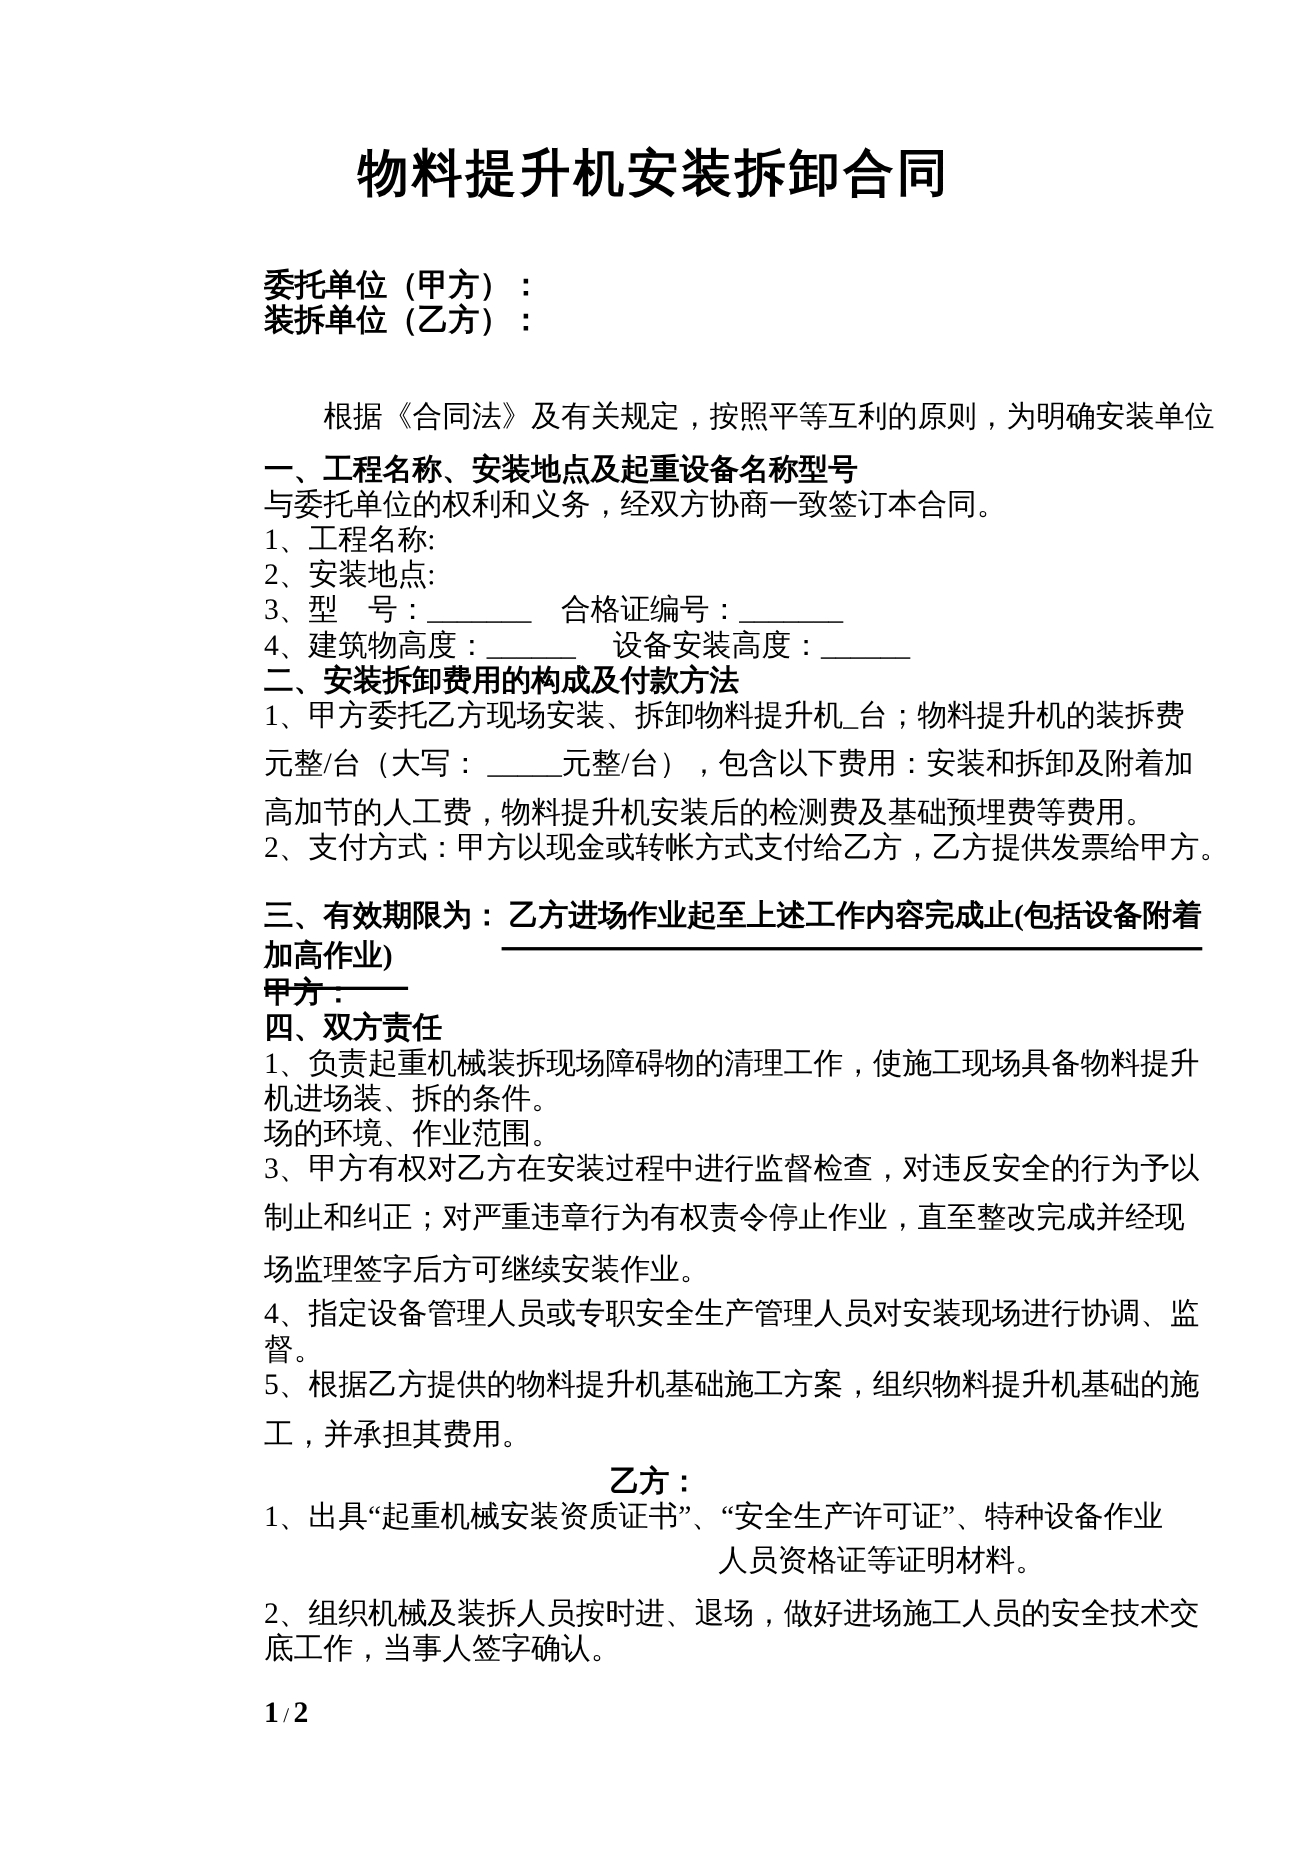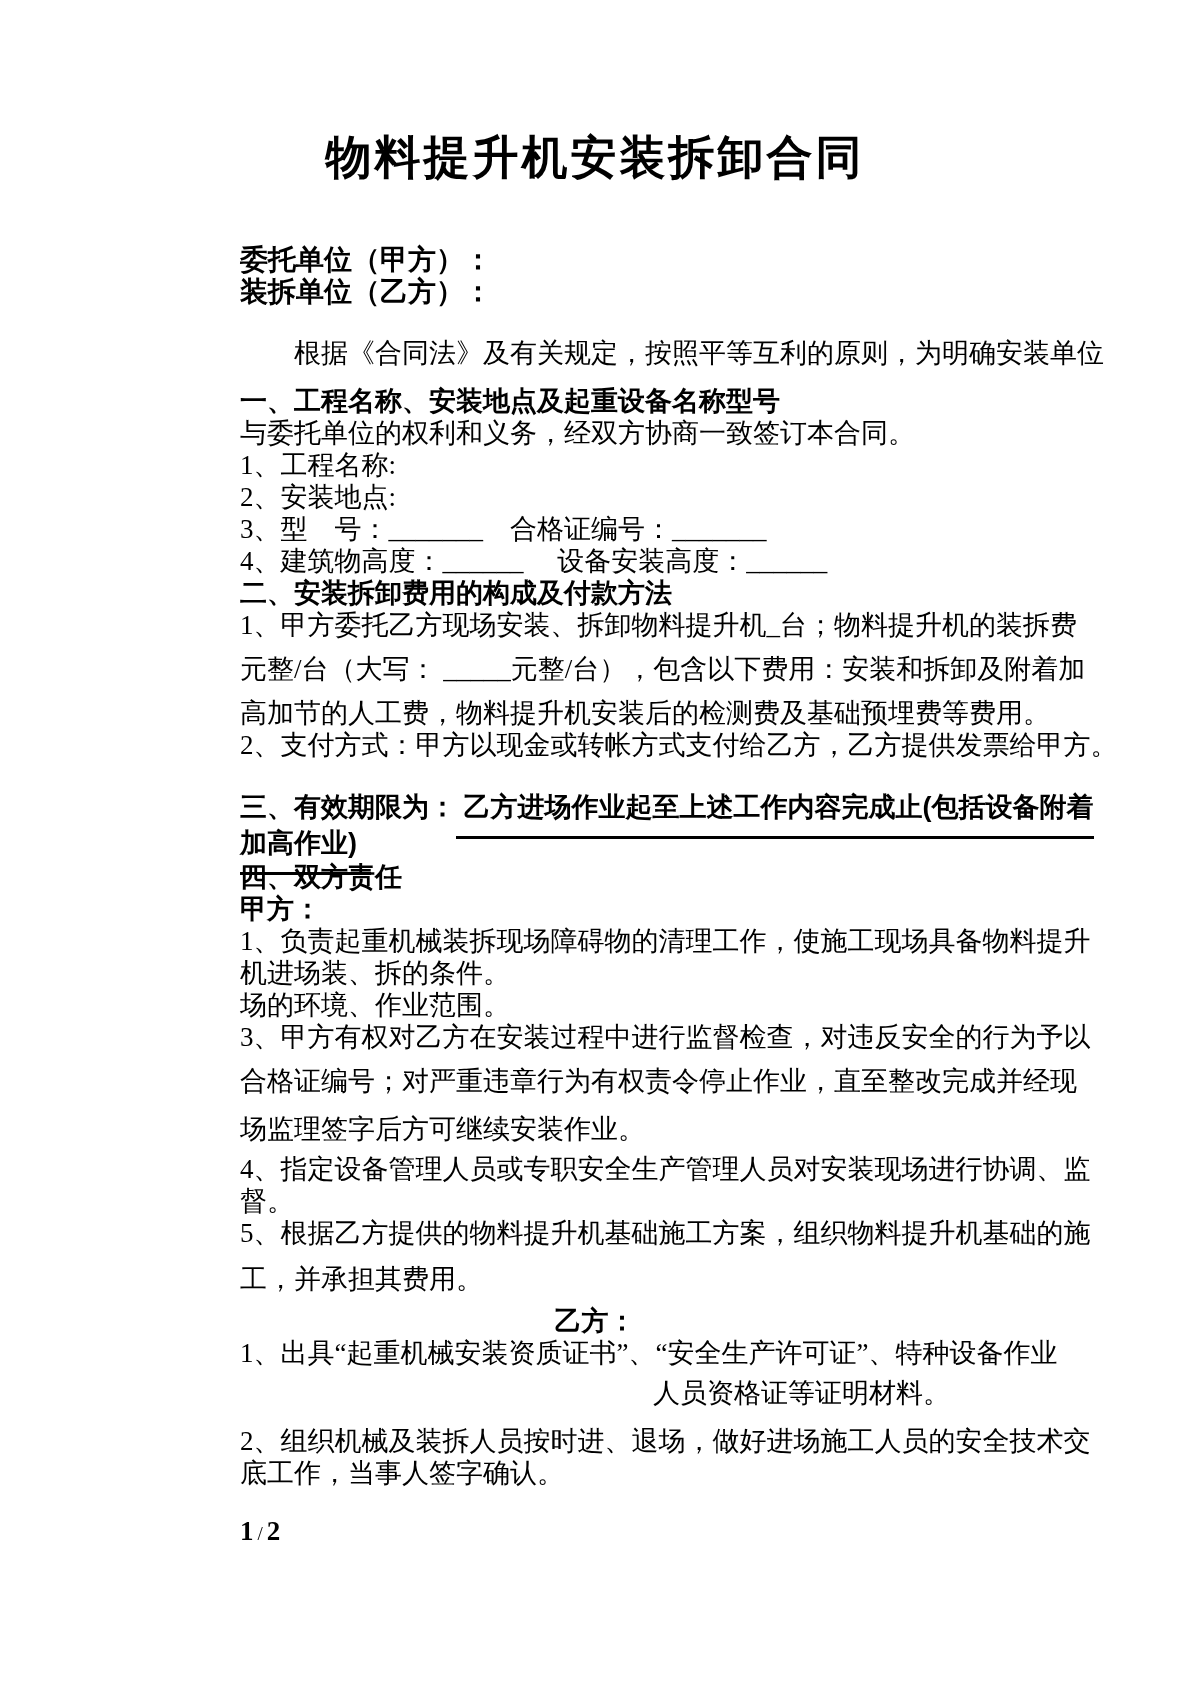--- a/index.html
+++ b/index.html
@@ -23,26 +23,26 @@
     line-height: 56px;
     margin: 0 0 58px 0;
     font-family: "Liberation Serif", "DejaVu Serif", serif;
   }
   .line {
     font-size: 27px;
     line-height: 32px;
     white-space: nowrap;
   }
   .hei {
-    font-family: Liberation Sans, sans-serif;
+    font-family: Liberation Serif, serif;
     font-weight: bold;
   }
   .party { font-size: 28px; }
   .indent { text-indent: 2em; }
-  .mt38 { margin-top: 29px; }
+  .mt38 { margin-top: 54px; }
   .mt28 { margin-top: 28px; }
   .mt16 { margin-top: 16px; }
   .mt14 { margin-top: 14px; }
   .mt12 { margin-top: 12px; }
   .mt10 { margin-top: 10px; text-align: center; }
   .mt8  { margin-top: 8px; text-align: right; }
   .s3line { line-height: 36px; }
   .u {
     border-bottom: 3px solid #000;
     padding-bottom: 14px;
@@ -86,27 +86,27 @@
   <div class="line mt12">高加节的人工费，物料提升机安装后的检测费及基础预埋费等费用。</div>
   <div class="line">2、支付方式：甲方以现金或转帐方式支付给乙方，乙方提供发票给甲方。</div>
 
   <div class="line hei s3line mt28">
     <span>三、有效期限为：</span><span class="u"> 乙方进场作业起至上述工作内容完成止(包括设备附着</span>
   </div>
   <div class="line hei s3line">
     <span class="u u-tail">加高作业)</span>
   </div>
 
+  <div class="line hei">甲方：</div>
   <div class="line hei">四、双方责任</div>
-  <div class="line hei">甲方：</div>
   <div class="line">1、负责起重机械装拆现场障碍物的清理工作，使施工现场具备物料提升</div>
   <div class="line">机进场装、拆的条件。</div>
   <div class="line">场的环境、作业范围。</div>
   <div class="line">3、甲方有权对乙方在安装过程中进行监督检查，对违反安全的行为予以</div>
-  <div class="line mt12">合格证编号；对严重违章行为有权责令停止作业，直至整改完成并经现</div>
+  <div class="line mt12">制止和纠正；对严重违章行为有权责令停止作业，直至整改完成并经现</div>
   <div class="line mt16">场监理签字后方可继续安装作业。</div>
   <div class="line mt8">4、指定设备管理人员或专职安全生产管理人员对安装现场进行协调、监</div>
   <div class="line">督。</div>
   <div class="line">5、根据乙方提供的物料提升机基础施工方案，组织物料提升机基础的施</div>
   <div class="line mt14">工，并承担其费用。</div>
 
   <div class="line hei mt10">乙方：</div>
   <div class="line">1、出具“起重机械安装资质证书”、“安全生产许可证”、特种设备作业</div>
   <div class="line mt8">人员资格证等证明材料。</div>
   <div class="line mt16">2、组织机械及装拆人员按时进、退场，做好进场施工人员的安全技术交</div>

